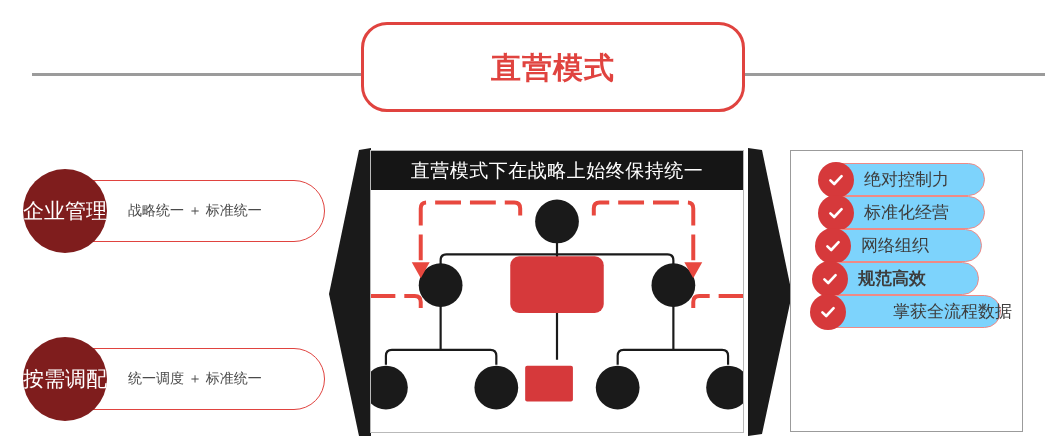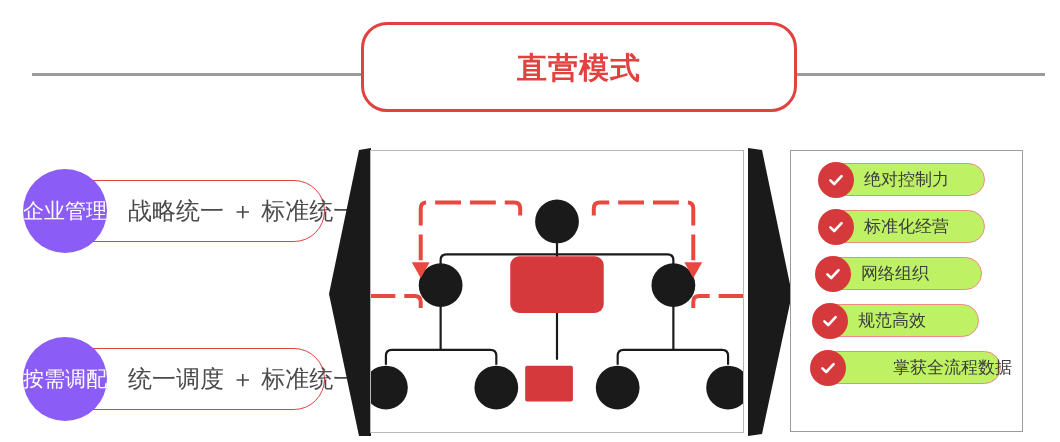--- a/index.html
+++ b/index.html
@@ -10,21 +10,21 @@
     position:relative;overflow:hidden;
   }
   .stage{position:absolute;left:0;top:0;width:1060px;height:442px;}
 
   
   .rule{position:absolute;height:3px;background:#9b9b9b;top:73px;}
   .rule.left{left:32px;width:330px;}
   .rule.right{left:745px;width:300px;}
 
   .title-box{
-    position:absolute;left:361px;top:22px;width:436px;height:90px;
+    position:absolute;left:361px;top:22px;width:384px;height:90px;
     border:3px solid #e0433f;border-radius:26px;background:#fff;
     box-sizing:border-box;
     display:flex;flex-direction:column;align-items:center;justify-content:center;
   }
   .title-main{
     color:#e0433f;font-size:30px;font-weight:bold;line-height:1.1;
     letter-spacing:1px;
   }
   .title-sub{
     color:#3b3b3b;font-size:19px;line-height:1.2;margin-top:4px;
@@ -32,30 +32,30 @@
 
   
   .lpill{position:absolute;height:62px;}
   .lpill .outline{
     position:absolute;left:42px;top:0;width:273px;height:62px;
     border:1.6px solid #e0433f;border-radius:31px;background:#fff;
     box-sizing:border-box;
   }
   .lpill .badge{
     position:absolute;left:13px;top:-11px;width:84px;height:84px;
-    border-radius:50%;background:#8b5cf6;
+    border-radius:50%;background:#7f1d1d;
     display:flex;align-items:center;justify-content:center;
   }
   .lpill .badge span{
     color:#fff;font-size:21px;font-weight:500;letter-spacing:0px;
     white-space:nowrap;
   }
   .lpill .ltext{
     position:absolute;left:118px;top:0;height:62px;display:flex;align-items:center;
-    color:#4a4a4a;font-size:24px;white-space:nowrap;
+    color:#4a4a4a;font-size:14px;white-space:nowrap;
   }
 
   
   .chev{position:absolute;}
 
   
   .cpanel{
     position:absolute;left:370px;top:150px;width:374px;height:283px;
     border:1.6px solid #b9b9b9;background:#fff;box-sizing:border-box;
   }
@@ -66,22 +66,22 @@
   .cbar span{color:#fff;font-size:19px;letter-spacing:0.5px;white-space:nowrap;}
   .cdiagram{position:absolute;left:0;top:39px;width:100%;height:242px;}
 
   
   .rpanel{
     position:absolute;left:790px;top:150px;width:233px;height:282px;
     border:1.6px solid #9b9b9b;background:#fff;box-sizing:border-box;
     padding-top:12px;
   }
   .rrow{
-    position:relative;margin:0 auto 14px auto;height:33px;
-    border:1.5px solid #ef8a86;border-radius:17px;background:#bef264;
+    position:relative;margin:0 auto 0 auto;height:33px;
+    border:1.5px solid #ef8a86;border-radius:17px;background:#7dd3fc;
     box-sizing:border-box;display:flex;align-items:center;
   }
   .rrow .ck{
     position:absolute;left:-2px;top:-2.5px;width:36px;height:36px;
     border-radius:50%;background:#d6393b;
     display:flex;align-items:center;justify-content:center;
   }
   .rrow .rlabel{
     margin-left:44px;color:#3d3d3d;font-size:17px;white-space:nowrap;
   }
@@ -116,20 +116,23 @@
 
   <svg class="chev" style="left:325px;top:148px;" width="48" height="290">
     <polygon points="46,0 46,288 34,288 4,146 34,2" fill="#1a1a1a"></polygon>
   </svg>
 
   <svg class="chev" style="left:748px;top:148px;" width="48" height="290">
     <polygon points="0,0 0,288 14,286 44,146 14,2" fill="#1a1a1a"></polygon>
   </svg>
 
   <div class="cpanel">
+    <div class="cbar">
+      <span>直营模式下在战略上始终保持统一</span>
+    </div>
 
     <svg class="cdiagram" viewBox="0 0 374 242">
 
       <g stroke="#1a1a1a" stroke-width="2.2" fill="none">
 
         <path d="M187,48 L187,170"></path>
 
         <path d="M70,78 L70,70 Q70,64 76,64 L298,64 Q304,64 304,70 L304,78"></path>
 
         <path d="M70,112 L70,160"></path>
@@ -191,21 +194,21 @@
 
     <div class="rrow" style="width:166px;margin-left:25px;">
       <span class="ck">
         <svg width="20" height="20" viewBox="0 0 20 20">
             <path d="M4.4 10.4 L8.2 14 L15.6 6.2" stroke="#fff" stroke-width="2.6" fill="none" stroke-linecap="round" stroke-linejoin="round"></path>
           </svg>
       </span>
       <span class="rlabel">网络组织</span>
     </div>
 
-    <div class="rrow" style="width:166px;margin-left:22px;">
+    <div class="rrow" style="width:166px;margin-left:22px;font-weight:bold;">
       <span class="ck">
         <svg width="20" height="20" viewBox="0 0 20 20">
             <path d="M4.4 10.4 L8.2 14 L15.6 6.2" stroke="#fff" stroke-width="2.6" fill="none" stroke-linecap="round" stroke-linejoin="round"></path>
           </svg>
       </span>
       <span class="rlabel">规范高效</span>
     </div>
 
     <div class="rrow" style="width:190px;margin-left:20px;padding-left:37px;">
       <span class="ck">

